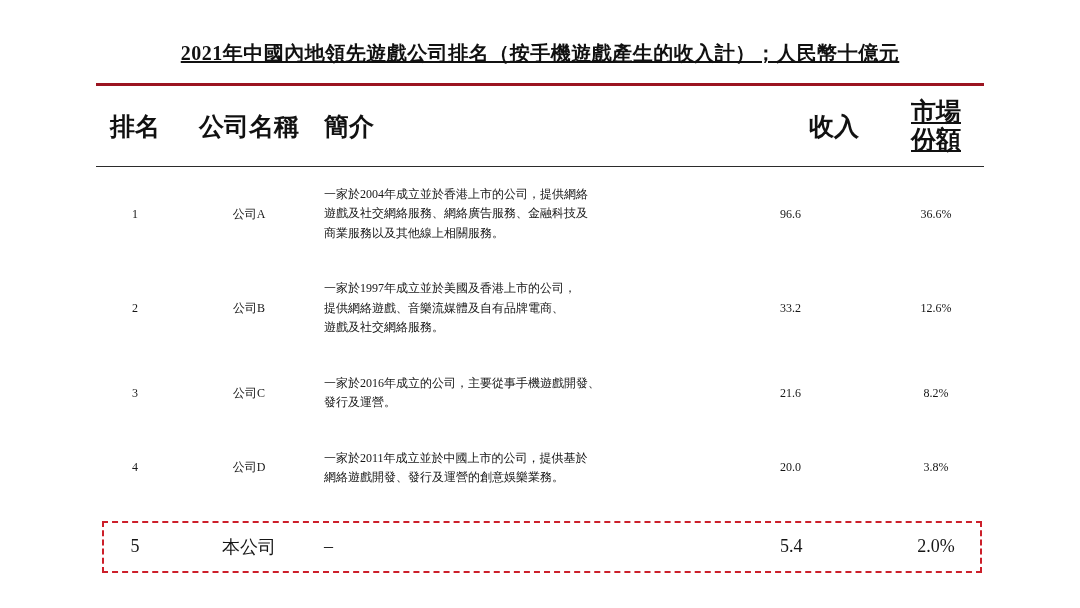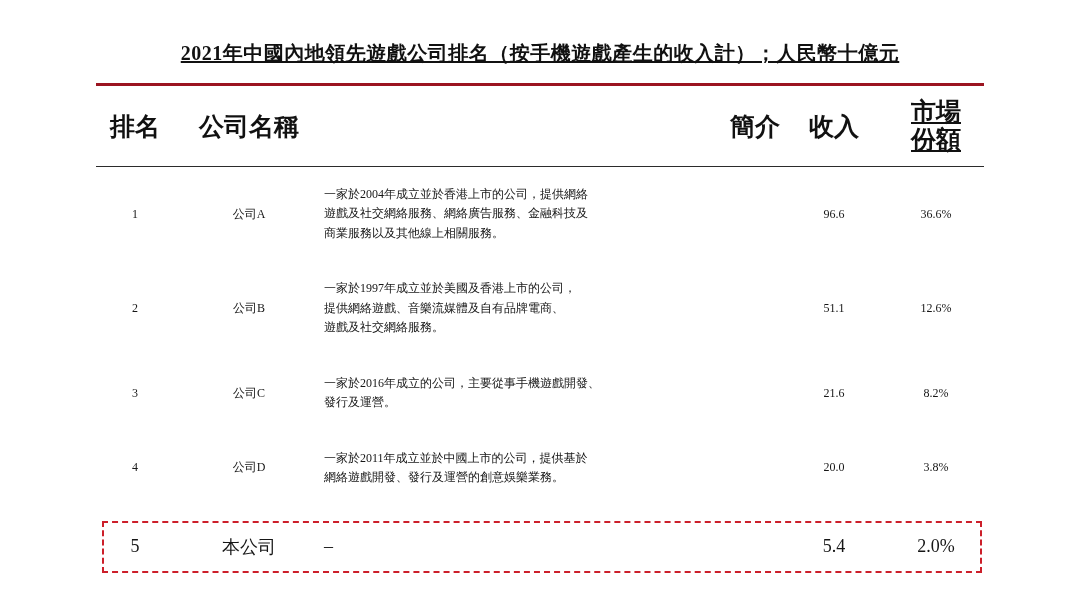--- a/index.html
+++ b/index.html
@@ -48,39 +48,39 @@
   }
   table.data th {
     font-size: 25px;
     font-weight: bold;
     padding: 12px 0 12px 0;
     vertical-align: middle;
     color: #111111;
   }
   th.c-rank   { width: 78px;  text-align: center; }
   th.c-name   { width: 150px; text-align: center; }
-  th.c-desc   { width: auto;  text-align: right; }
+  th.c-desc   { width: auto;  text-align: left; }
   th.c-rev    { width: 108px; text-align: center; font-family: Liberation Mono, monospace; }
   th.c-share  { width: 96px;  text-align: center; text-decoration: underline; }
   th.c-share .two-line { display: block; line-height: 1.12; }
 
   table.data td {
     font-size: 12px;
     vertical-align: middle;
     color: #161616;
     padding: 0;
   }
   tbody tr.data-row > td {
     padding-top: 18px;
     padding-bottom: 18px;
   }
   td.rank  { text-align: center; }
   td.name  { text-align: center; white-space: nowrap; }
   td.desc  { text-align: left; padding-left: 18px; padding-right: 14px; line-height: 1.62; }
-  td.rev   { text-align: center; }
+  td.rev   { }
   td.share { text-align: center; }
 
   .desc-line { display: block; white-space: nowrap; }
 
   
   .highlight-wrap {
     position: relative;
     margin-top: 4px;
   }
   .highlight-box {
@@ -160,21 +160,21 @@
       </tr>
 
       <tr class="data-row">
         <td class="rank">2</td>
         <td class="name">公司B</td>
         <td class="desc">
           <span class="desc-line">一家於1997年成立並於美國及香港上市的公司，</span>
           <span class="desc-line">提供網絡遊戲、音樂流媒體及自有品牌電商、</span>
           <span class="desc-line">遊戲及社交網絡服務。</span>
         </td>
-        <td class="rev">51.1</td>
+        <td class="rev">33.2</td>
         <td class="share">12.6%</td>
       </tr>
 
       <tr class="data-row">
         <td class="rank">3</td>
         <td class="name">公司C</td>
         <td class="desc">
           <span class="desc-line">一家於2016年成立的公司，主要從事手機遊戲開發、</span>
           <span class="desc-line">發行及運營。</span>
         </td>

